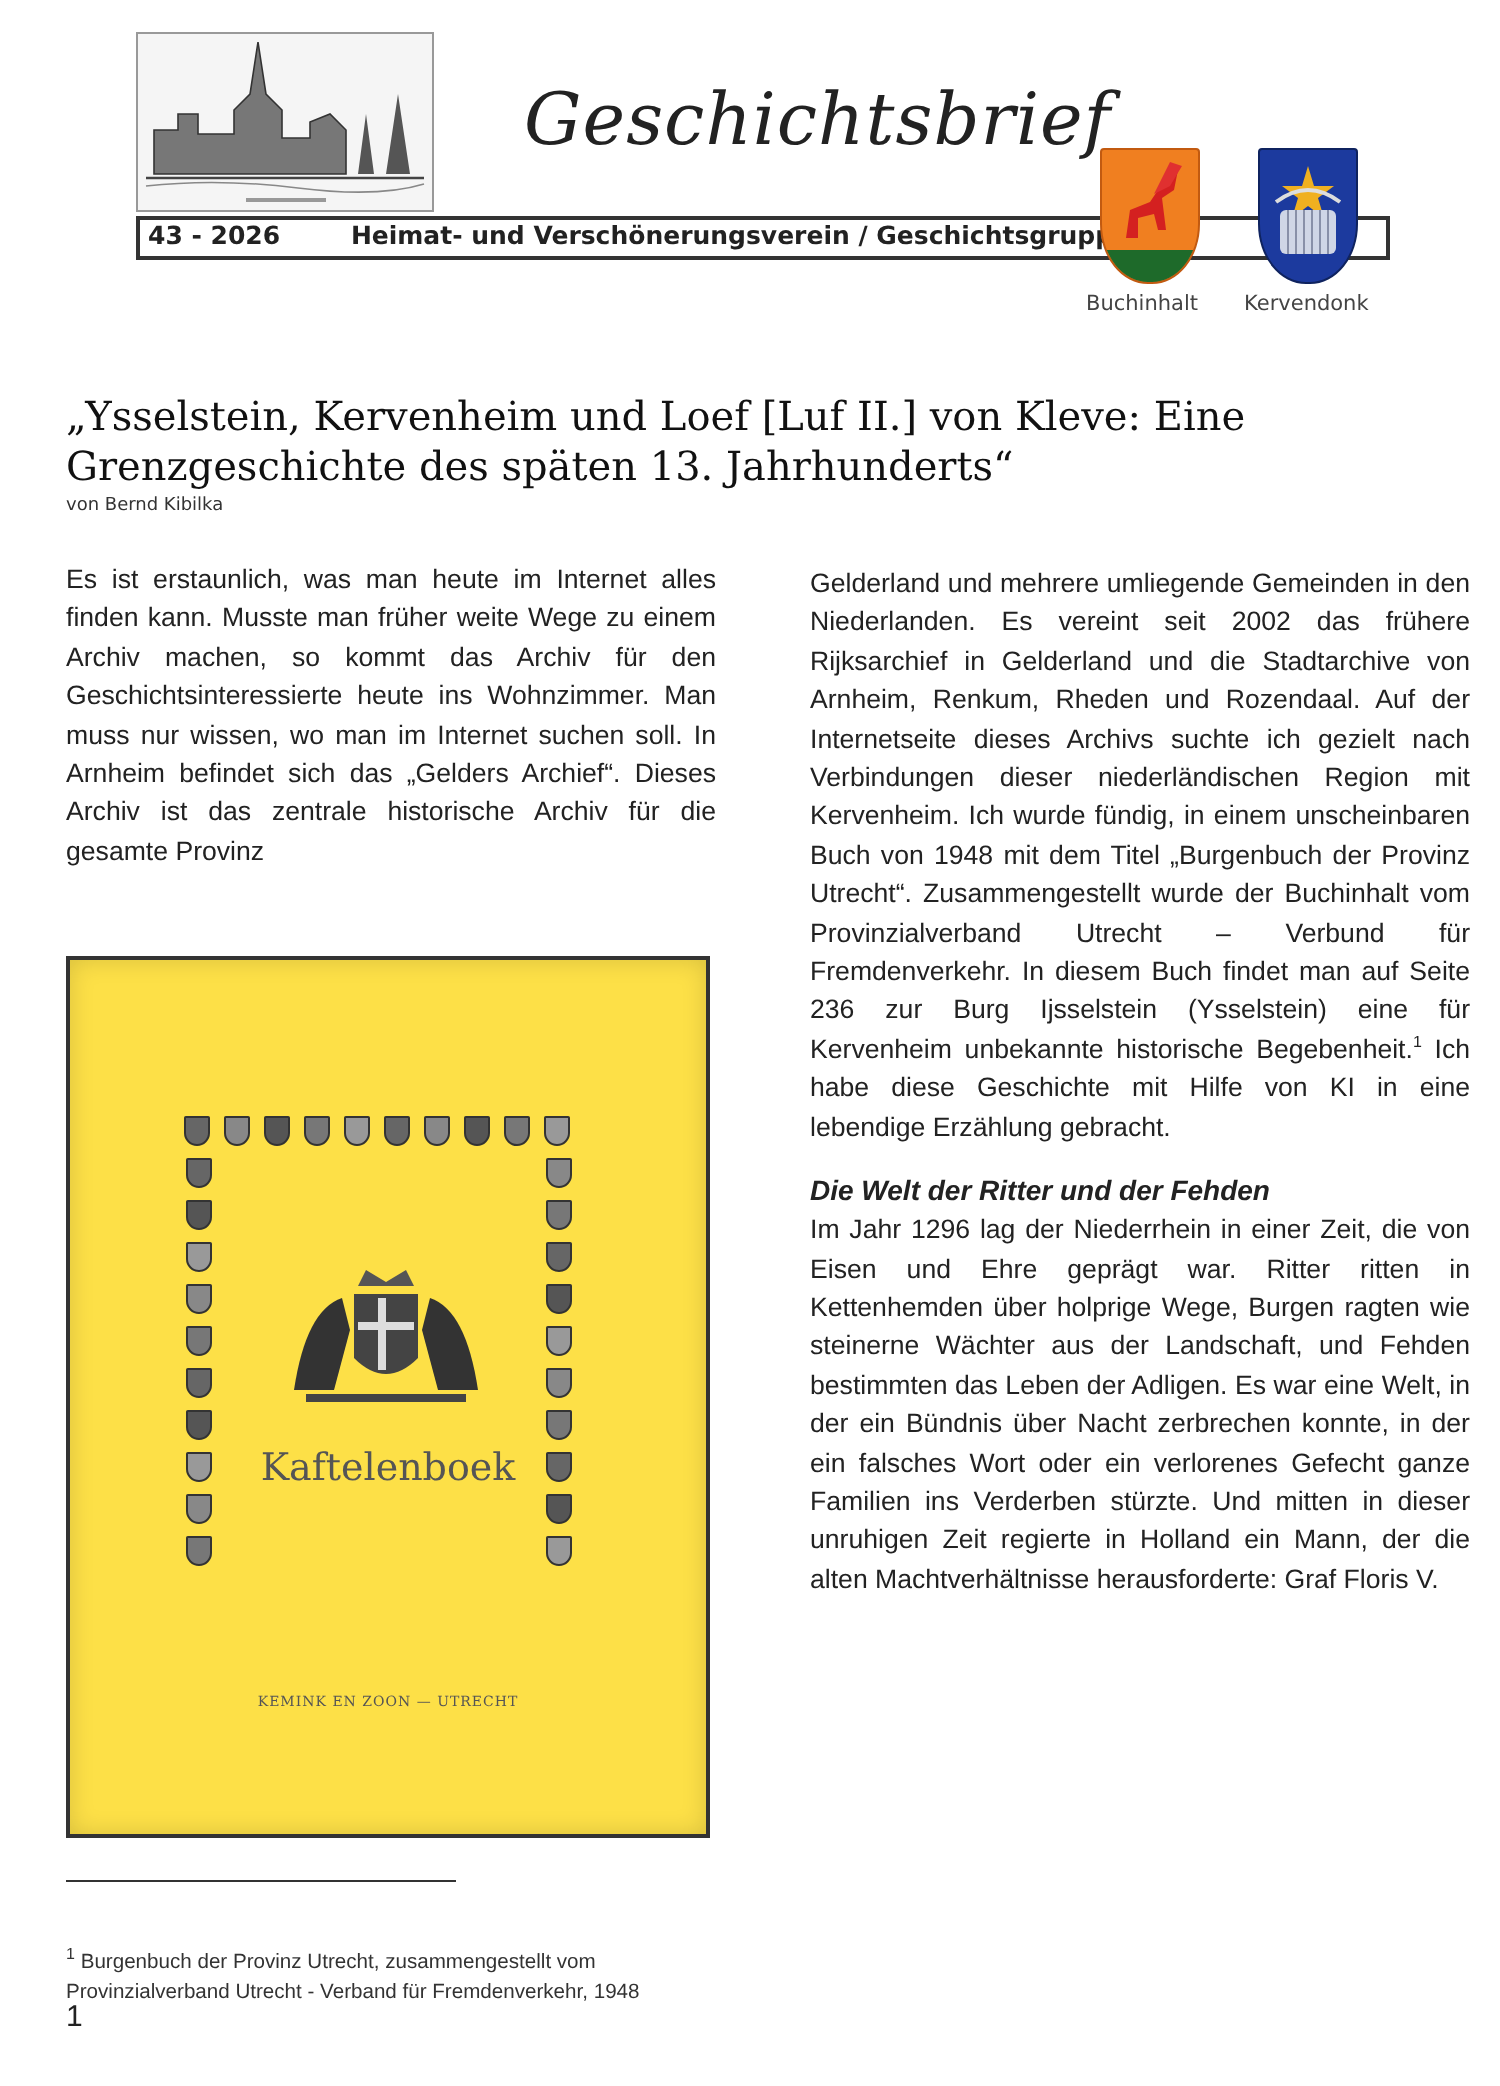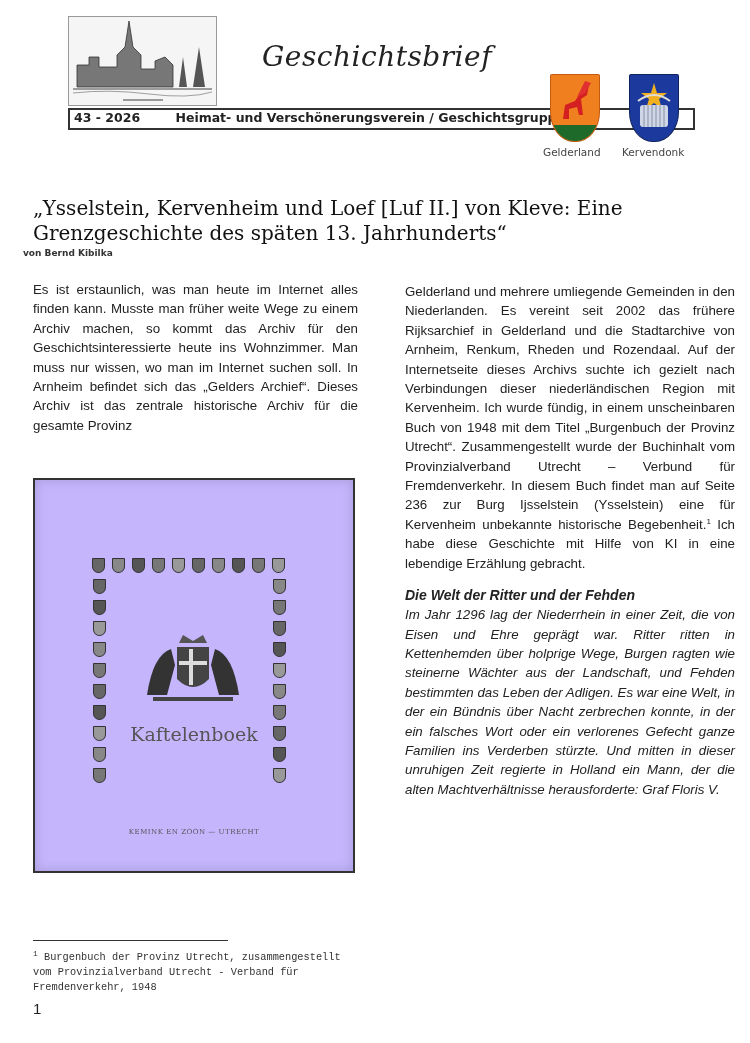--- a/index.html
+++ b/index.html
@@ -1,50 +1,50 @@
 <!DOCTYPE html>
 <html><head>
 <meta charset="utf-8">
 <style>
   html, body { margin: 0; padding: 0; background: #ffffff; }
   body { width: 750px; height: 1043px; position: relative; overflow: hidden; color: #222; }
   .abs { position: absolute; }
 
   
   .masthead-img { left: 68px; top: 16px; width: 147px; height: 88px; border: 1px solid #999; background: #fafafa; overflow: hidden; }
-  .masthead-title { left: 262px; top: 40px; font-family: "DejaVu Serif", serif; font-style: italic; font-size: 28px; color: #222; letter-spacing: 0.5px; }
+  .masthead-title { left: 262px; top: 40px; font-family: "DejaVu Serif", serif; font-style: italic; font-size: 36px; color: #222; letter-spacing: 0.5px; }
   .issue-bar { left: 68px; top: 108px; width: 627px; height: 22px; border: 2px solid #333; box-sizing: border-box; background: #fff; }
   .issue-bar-text { left: 74px; top: 110px; font-family: "DejaVu Sans", sans-serif; font-weight: bold; font-size: 12.5px; color: #222; white-space: nowrap; }
   .issue-bar-text .num { margin-right: 31px; }
   .crest { top: 74px; width: 48px; height: 66px; border-radius: 2px 2px 24px 24px / 2px 2px 30px 30px; overflow: hidden; }
   .crest-kh { left: 550px; background: #f07f20; border: 1px solid #c25a10; }
   .crest-kd { left: 629px; background: #1c3a9e; border: 1px solid #0f235f; }
   .crest-label { top: 146px; font-family: "DejaVu Sans", sans-serif; font-size: 10.5px; color: #444; }
 
   
   .article-title { left: 33px; top: 196px; width: 640px; font-family: "DejaVu Serif", serif; font-size: 20px; line-height: 25px; color: #111; }
-  .byline { left: 23px; top: 248px; font-family: "DejaVu Sans", sans-serif; font-size: 9px; color: #333; font-weight: bold; }
+  .byline { left: 33px; top: 248px; font-family: "DejaVu Sans", sans-serif; font-size: 9px; color: #333; }
 
   
   .col { font-family: "Liberation Sans", sans-serif; font-size: 13.3px; line-height: 19.4px; color: #222; text-align: justify; }
   .col-left { left: 33px; top: 280px; width: 325px; }
   .col-right { left: 405px; top: 282px; width: 330px; }
   .h2 { font-weight: bold; font-size: 14.5px; margin: 0 0 0 0; line-height: 20px; }
   .h2i { font-weight: bold; font-style: italic; font-size: 14px; line-height: 20px; margin-top: 12px; }
-  .it { font-style: italic; }
+  .it { }
   sup { font-size: 8px; line-height: 0; }
 
   
-  .book { left: 33px; top: 478px; width: 322px; height: 395px; background: #c4b5fd; border: 2px solid #333; box-sizing: border-box; box-shadow: inset 0 0 12px rgba(0,0,0,0.15); }
+  .book { left: 33px; top: 478px; width: 322px; height: 441px; background: #fde047; border: 2px solid #333; box-sizing: border-box; box-shadow: inset 0 0 12px rgba(0,0,0,0.15); }
   .shield { position: absolute; width: 13px; height: 15px; background: #555; border: 1px solid #333; border-radius: 1px 1px 7px 7px; box-sizing: border-box; }
   .book-title { position: absolute; left: 0; width: 100%; text-align: center; font-family: "DejaVu Serif", serif; color: #555; }
 
   
   .fn-rule { left: 33px; top: 940px; width: 195px; height: 1px; background: #333; }
-  .footnote { left: 33px; top: 950px; width: 330px; font-family: Liberation Mono, monospace; font-size: 10.3px; line-height: 15px; color: #333; }
+  .footnote { left: 33px; top: 974px; width: 330px; font-family: Liberation Sans, sans-serif; font-size: 10.3px; line-height: 15px; color: #333; }
   .pagenum { left: 33px; top: 1000px; font-family: "Liberation Sans", sans-serif; font-size: 15px; color: #222; }
 </style>
 </head>
 <body>
 
 <div class="abs masthead-img">
   <svg width="147" height="88" viewBox="0 0 147 88">
     <rect x="0" y="0" width="147" height="88" fill="#f5f5f5"></rect>
     <path d="M8 70 L8 48 L20 48 L20 40 L30 40 L30 50 L48 50 L48 38 L56 30 L60 4 L64 30 L72 38 L72 52 L86 52 L86 44 L96 40 L104 48 L104 70 Z" fill="#777" stroke="#333" stroke-width="0.8"></path>
     <path d="M110 70 L114 40 L118 70 Z M124 70 L130 30 L136 70 Z" fill="#555"></path>
@@ -69,21 +69,21 @@
   </svg>
 </div>
 <div class="abs crest crest-kd">
   <svg width="48" height="66" viewBox="0 0 48 66">
     <path d="M24 8 L27 18 L37 18 L29 24 L32 34 L24 28 L16 34 L19 24 L11 18 L21 18 Z" fill="#f0b020"></path>
     <path d="M8 26 Q24 14 40 26" stroke="#ddd" stroke-width="2" fill="none"></path>
     <rect x="10" y="30" width="28" height="22" rx="3" fill="#cfd6e6"></rect>
     <path d="M14 30 V52 M18 30 V52 M22 30 V52 M26 30 V52 M30 30 V52 M34 30 V52" stroke="#8890a8" stroke-width="1"></path>
   </svg>
 </div>
-<div class="abs crest-label" style="left:543px;">Gelderland</div>
+<div class="abs crest-label" style="left:543px;">Buchinhalt</div>
 <div class="abs crest-label" style="left:622px;">Kervendonk</div>
 
 <div class="abs article-title">„Ysselstein, Kervenheim und Loef [Luf II.] von Kleve: Eine Grenzgeschichte des späten 13. Jahrhunderts“</div>
 <div class="abs byline">von Bernd Kibilka</div>
 
 <div class="abs col col-left">
   <div>Es ist erstaunlich, was man heute im Internet alles finden kann. Musste man früher weite Wege zu einem Archiv machen, so kommt das Archiv für den Geschichtsinteressierte heute ins Wohnzimmer. Man muss nur wissen, wo man im Internet suchen soll. In Arnheim befindet sich das „Gelders Archief“. Dieses Archiv ist das zentrale historische Archiv für die gesamte Provinz</div>
 </div>
 
 <div class="abs book">
@@ -121,21 +121,21 @@
     </div>
   <svg style="position:absolute;left:108px;top:155px;" width="100" height="70" viewBox="0 0 100 70">
     <path d="M36 8 L40 0 L50 6 L60 0 L64 8 Z" fill="#555"></path>
     <path d="M34 12 H66 V44 Q50 60 34 44 Z" fill="#444"></path>
     <path d="M48 14 V50 M36 28 H64" stroke="#ddd" stroke-width="4"></path>
     <path d="M4 60 Q10 20 28 14 L32 30 L24 60 Z" fill="#333"></path>
     <path d="M96 60 Q90 20 72 14 L68 30 L76 60 Z" fill="#333"></path>
     <rect x="10" y="62" width="80" height="4" fill="#444"></rect>
   </svg>
   <div class="book-title" style="top:243px;font-size:19px;">Kaftelenboek</div>
-  <div class="book-title" style="top:348px;font-size:7px;letter-spacing:0.5px;">KEMINK EN ZOON — UTRECHT</div>
+  <div class="book-title" style="top:367px;font-size:7px;letter-spacing:0.5px;">KEMINK EN ZOON — UTRECHT</div>
 </div>
 
 <div class="abs col col-right">
   <div><span>Gelderland und mehrere umliegende Gemeinden in den Niederlanden. Es vereint seit 2002 das frühere Rijksarchief in Gelderland und die Stadtarchive von Arnheim, Renkum, Rheden und Rozendaal. Auf der Internetseite dieses Archivs suchte ich gezielt nach Verbindungen dieser niederländischen Region mit Kervenheim. Ich wurde fündig, in einem unscheinbaren Buch von 1948 mit dem Titel „Burgenbuch der Provinz Utrecht“. Zusammengestellt wurde der Buchinhalt vom Provinzialverband Utrecht – Verbund für Fremdenverkehr. In diesem Buch findet man auf Seite 236 zur Burg Ijsselstein (Ysselstein) eine für Kervenheim unbekannte historische Begebenheit.</span><sup>1</sup><span> Ich habe diese Geschichte mit Hilfe von KI in eine lebendige Erzählung gebracht.</span></div>
   <div class="h2i">Die Welt der Ritter und der Fehden</div>
   <div class="it">Im Jahr 1296 lag der Niederrhein in einer Zeit, die von Eisen und Ehre geprägt war. Ritter ritten in Kettenhemden über holprige Wege, Burgen ragten wie steinerne Wächter aus der Landschaft, und Fehden bestimmten das Leben der Adligen. Es war eine Welt, in der ein Bündnis über Nacht zerbrechen konnte, in der ein falsches Wort oder ein verlorenes Gefecht ganze Familien ins Verderben stürzte. Und mitten in dieser unruhigen Zeit regierte in Holland ein Mann, der die alten Machtverhältnisse herausforderte: Graf Floris V.</div>
 </div>
 
 <div class="abs fn-rule"></div>
 <div class="abs footnote">

